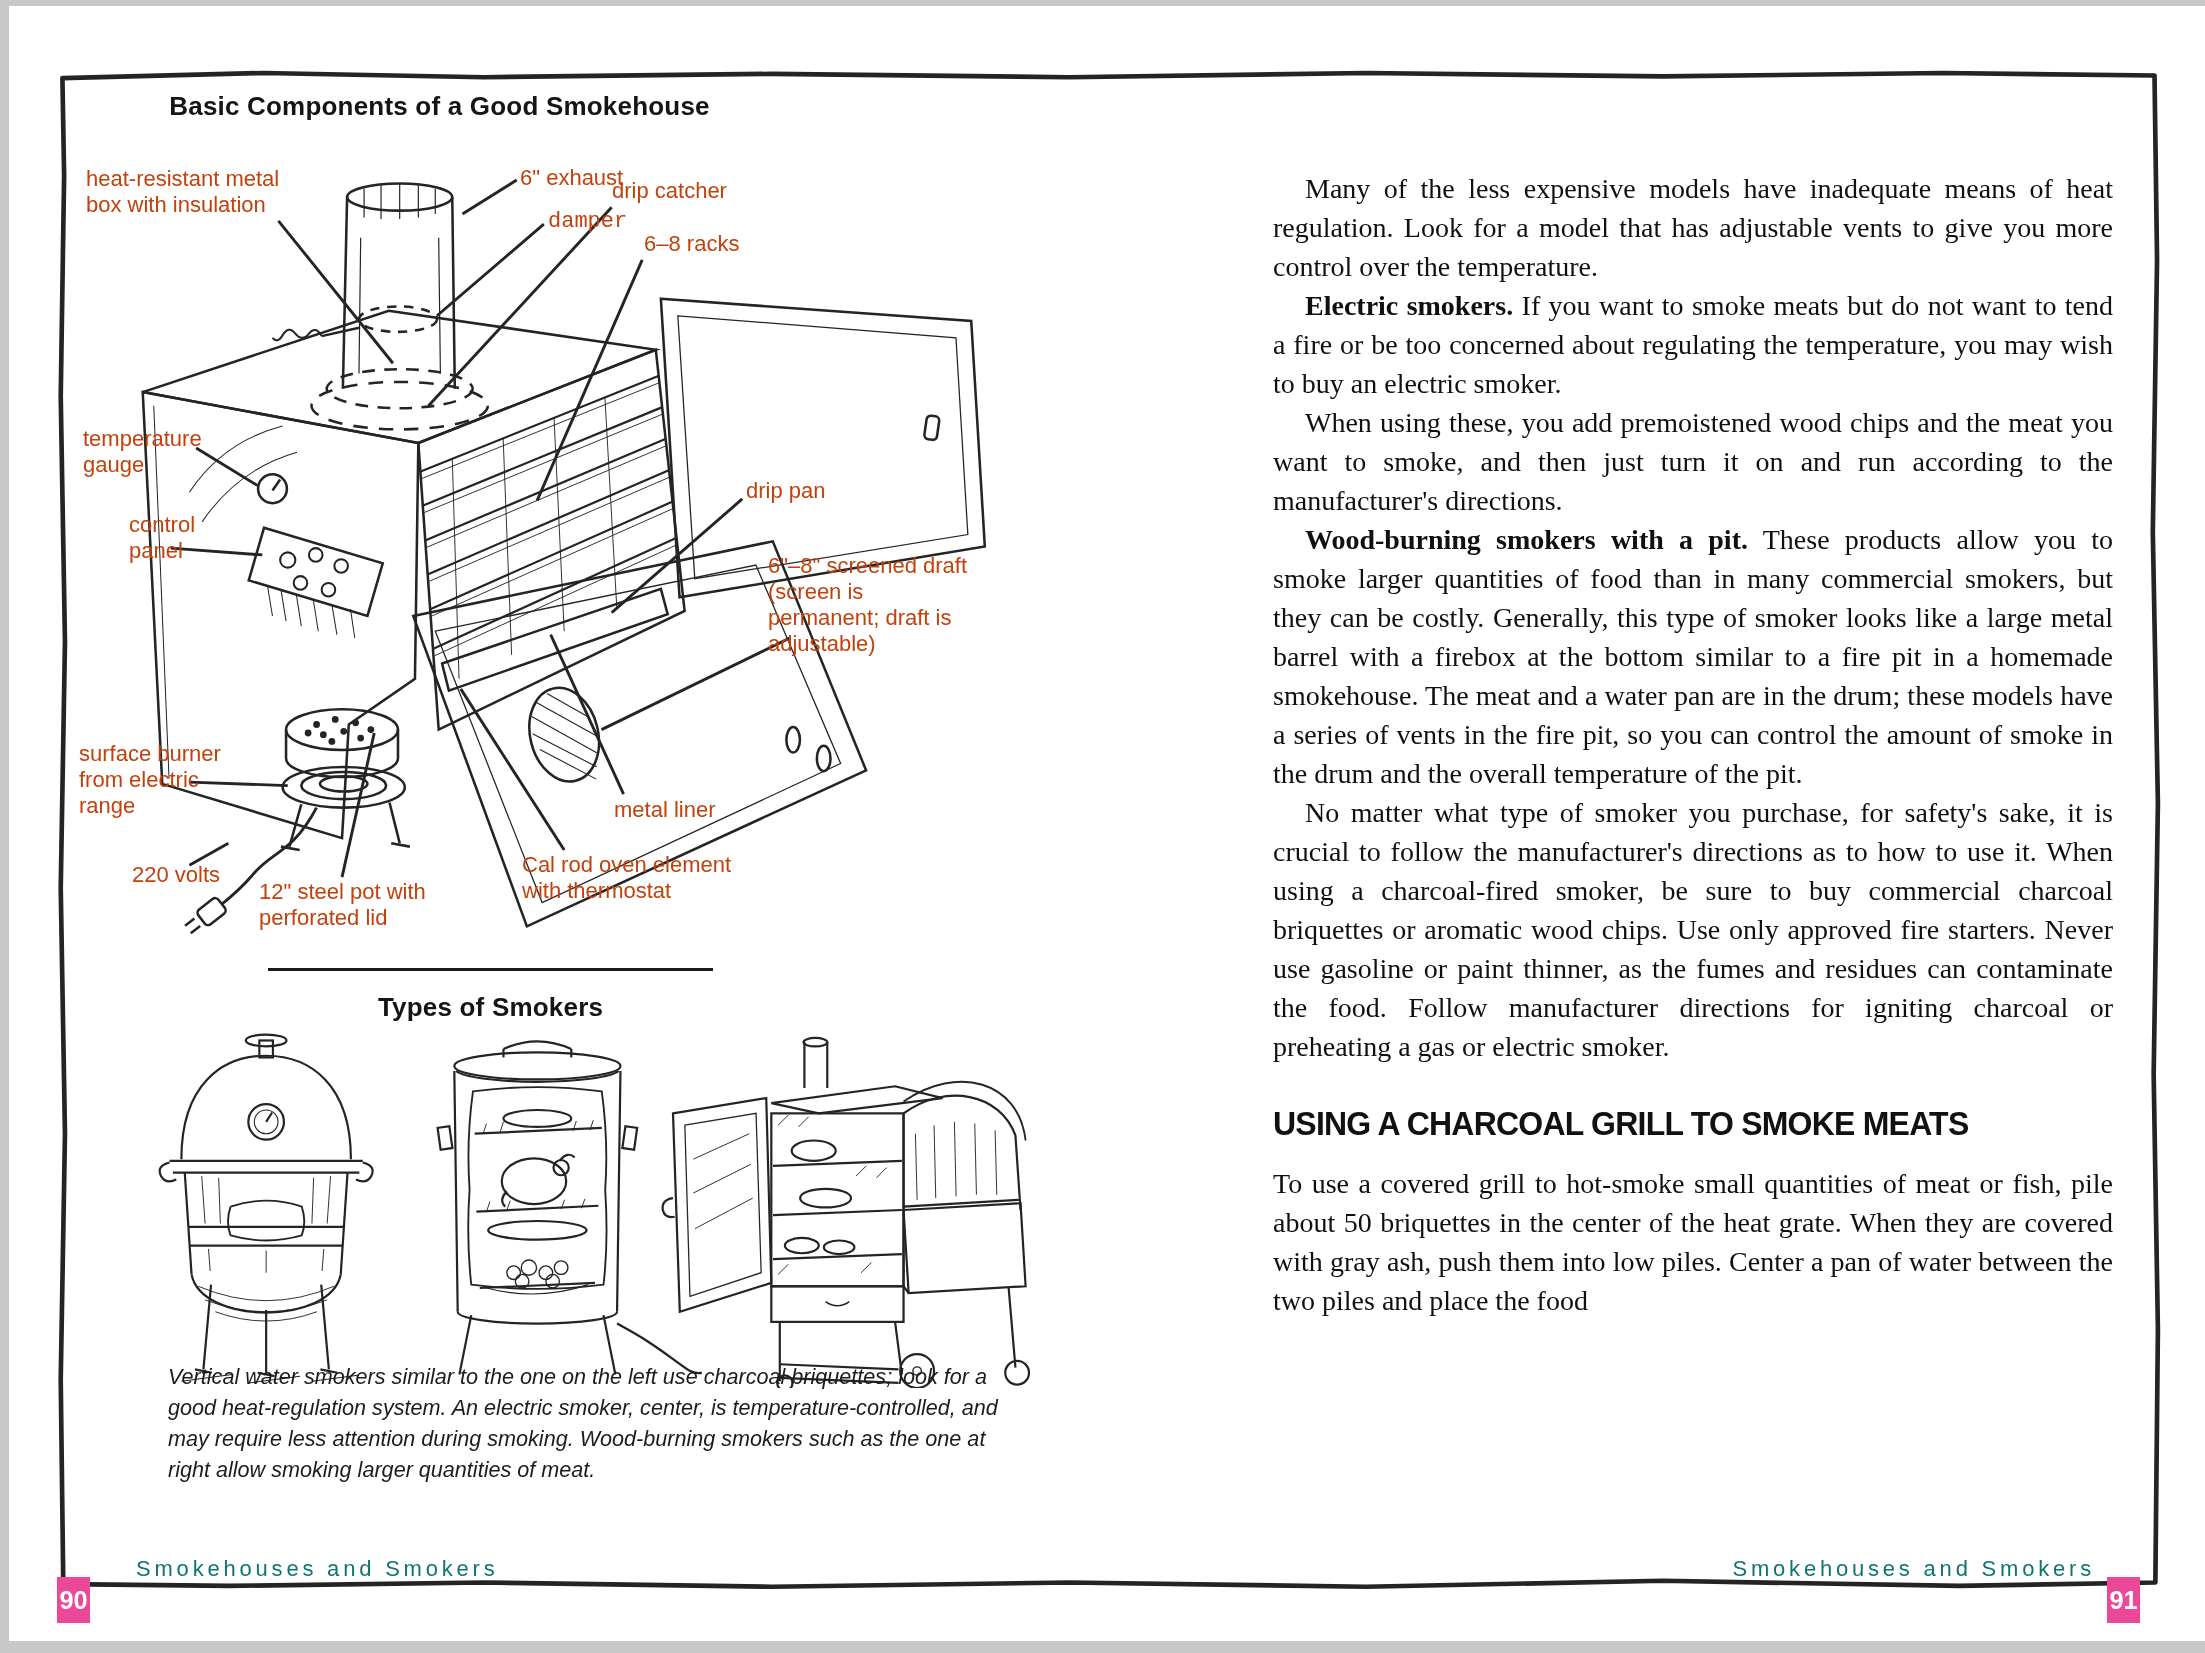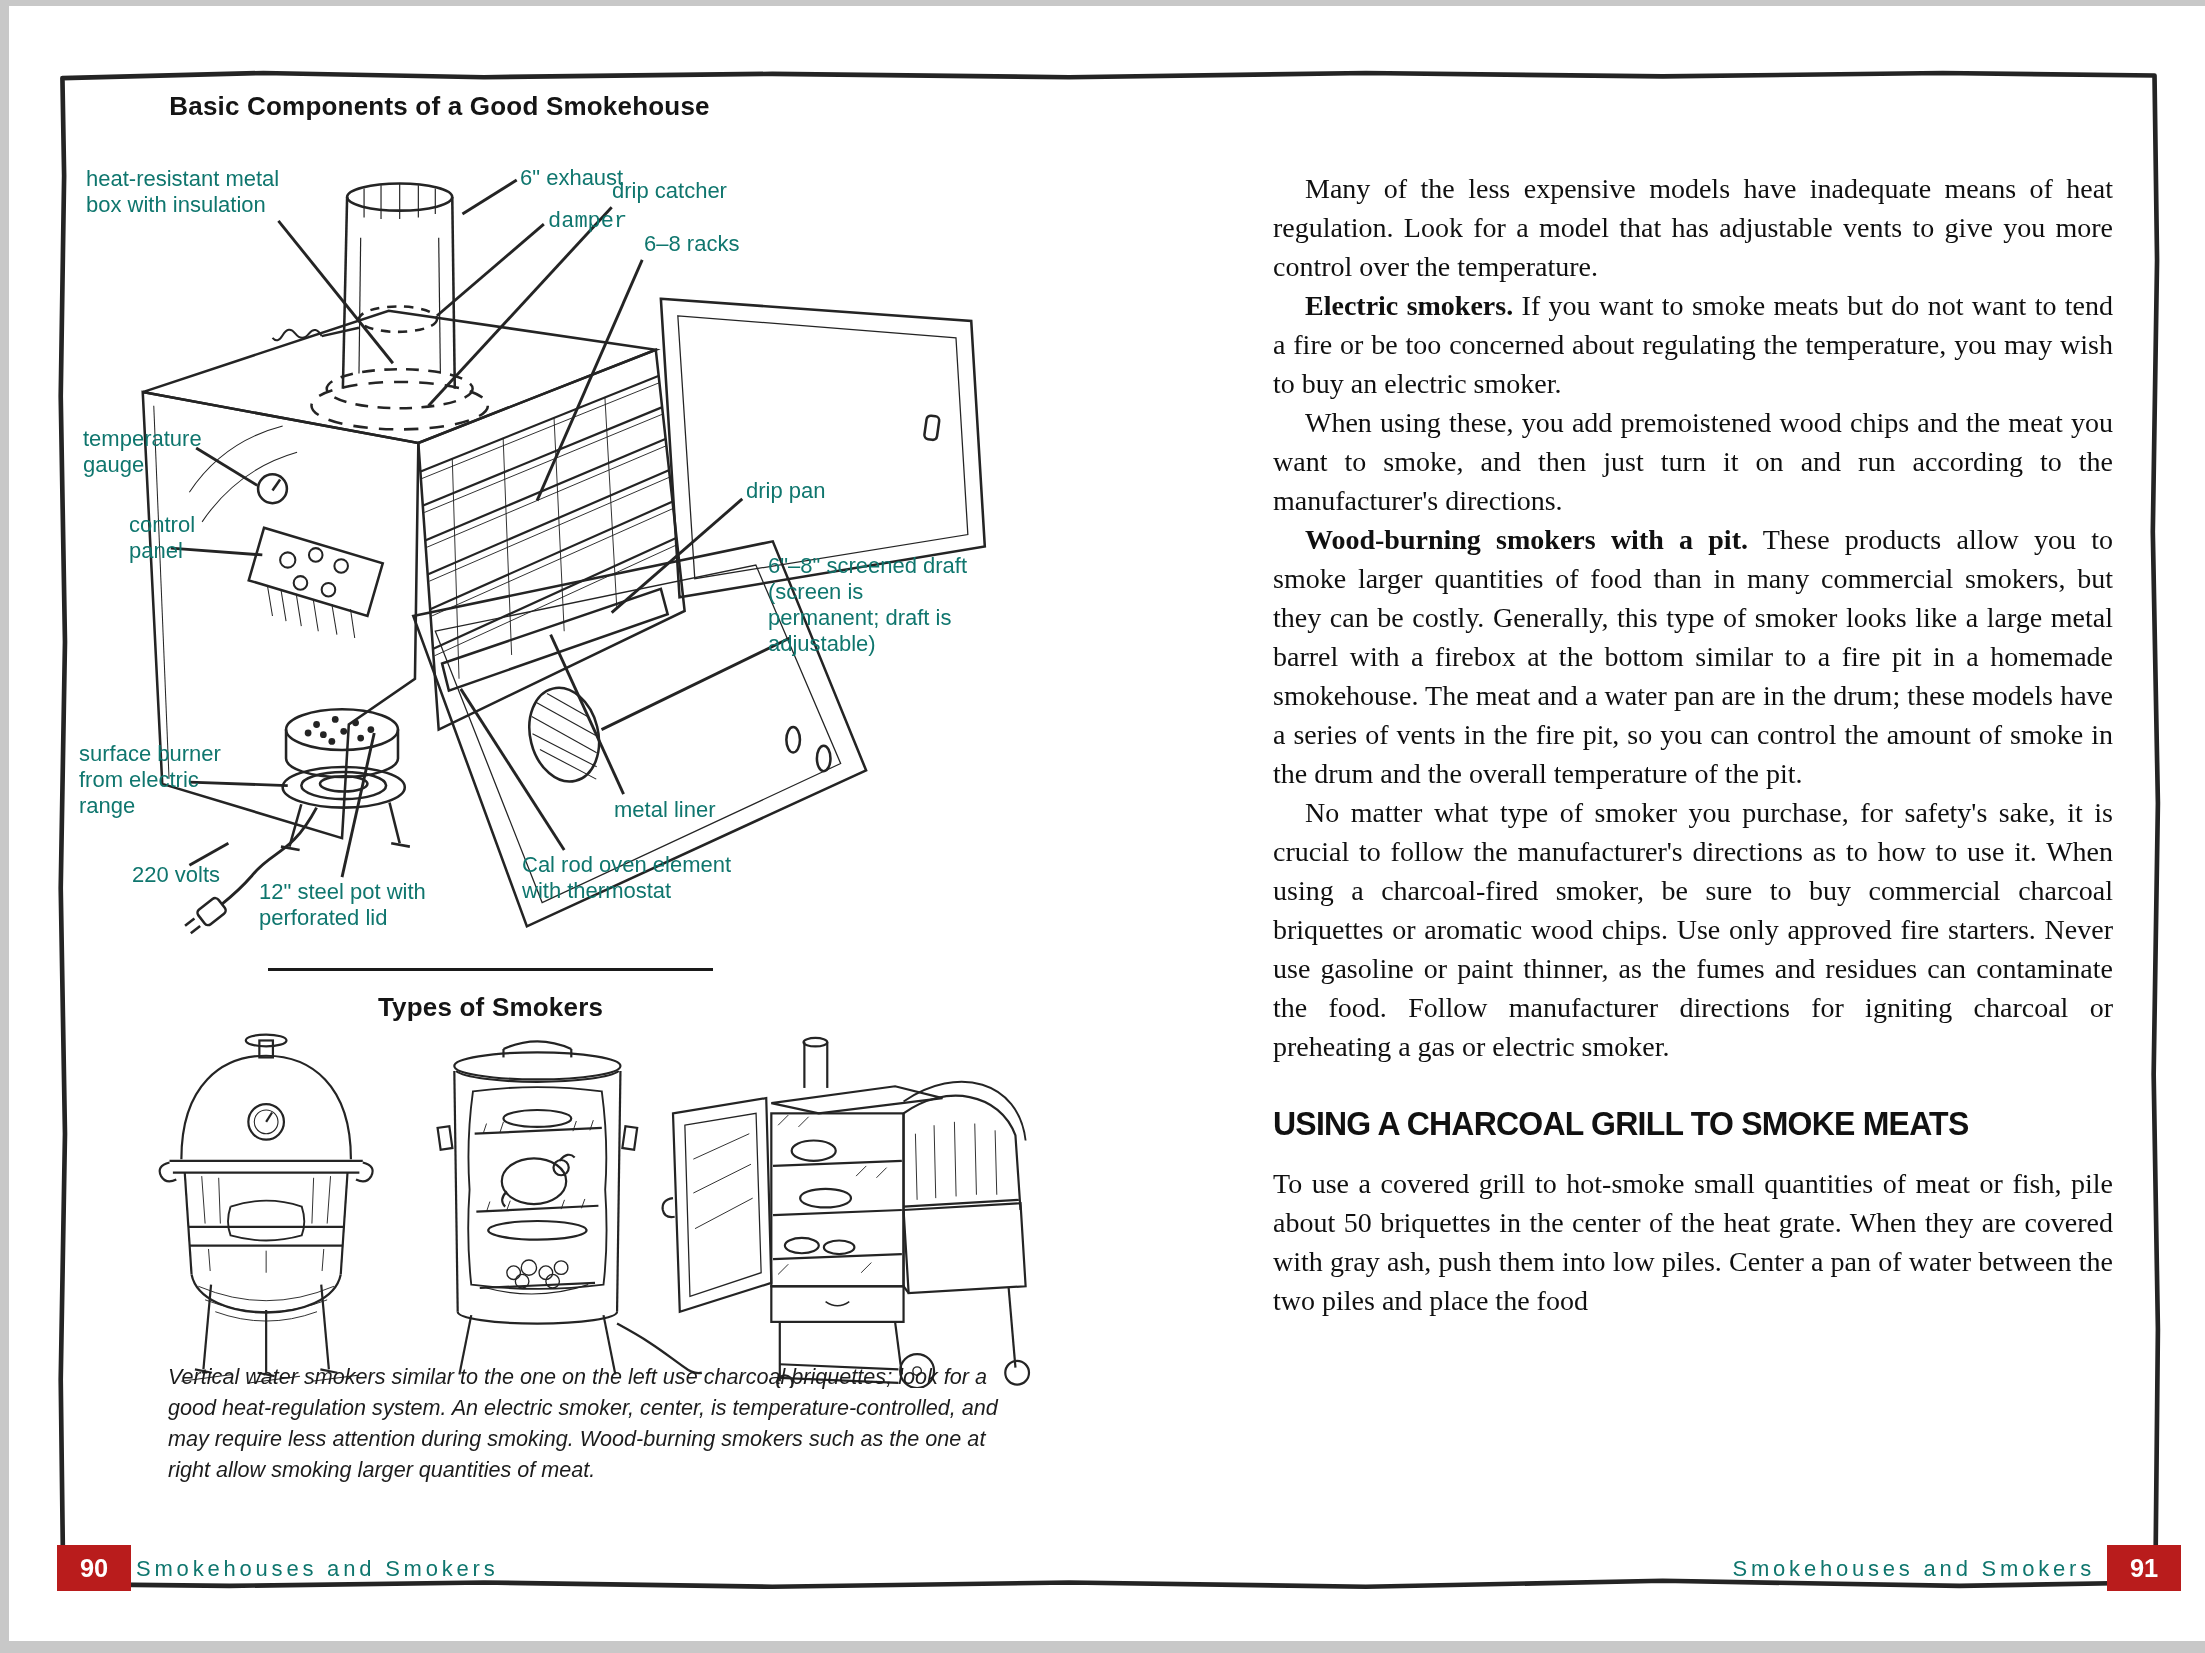--- a/index.html
+++ b/index.html
@@ -3,34 +3,34 @@
 <meta charset="utf-8">
 <style>
   html,body{margin:0;padding:0;}
   body{width:2205px;height:1654px;background:#c8c8c8;position:relative;
        font-family:"Liberation Sans",sans-serif;color:#1a1a1a;overflow:hidden;}
   #paper{position:absolute;left:9px;top:6px;width:2193px;height:1635px;background:#ffffff;padding-left:6px;}
   .abs{position:absolute;}
   
   .fig-title{position:absolute;font:bold 26px/30.5px "Liberation Sans",sans-serif;
              text-align:center;letter-spacing:0.2px;color:#151515;}
-  .lbl{position:absolute;font:22px/26px "Liberation Sans",sans-serif;color:#0f766e;}
+  .lbl{position:absolute;font:22px/26px "Liberation Sans",sans-serif;color:#c2410c;}
   .caption{position:absolute;font:italic 21.6px/31px "Liberation Sans",sans-serif;color:#1c1c1c;}
   
   #bodycol{position:absolute;left:1264px;top:163px;width:840px;
            font:28px/39px "Liberation Serif",serif;color:#101010;text-align:justify;}
   #bodycol p{margin:0;text-indent:32px;}
   #bodycol p b{font-weight:bold;}
   .sect-head{margin-top:37px;font:bold 34px/41px "Liberation Sans",sans-serif;
              letter-spacing:-0.8px;transform:scaleX(.94);transform-origin:left center;
              color:#111;white-space:nowrap;text-indent:0 !important;}
   .sect-p{margin-top:20.4px !important;text-indent:0 !important;}
   
-  .pgnum{position:absolute;width:74px;height:46px;background:#b91c1c;color:#fff;
-         font:bold 25.4px/46px "Liberation Sans",sans-serif;text-align:center;}
+  .pgnum{position:absolute;width:33px;height:46px;background:#ec4899;color:#fff;
+         font:bold 25.4px/46px "Liberation Sans",sans-serif;text-align:center;margin-top:32px;}
   .runtitle{position:absolute;font:22px/27px "Liberation Sans",sans-serif;
             letter-spacing:3.8px;color:#0f766e;}
   svg{display:block;}
   .ink{stroke:#242424;fill:none;}
 </style>
 </head>
 <body>
 
 <div id="paper">
 

